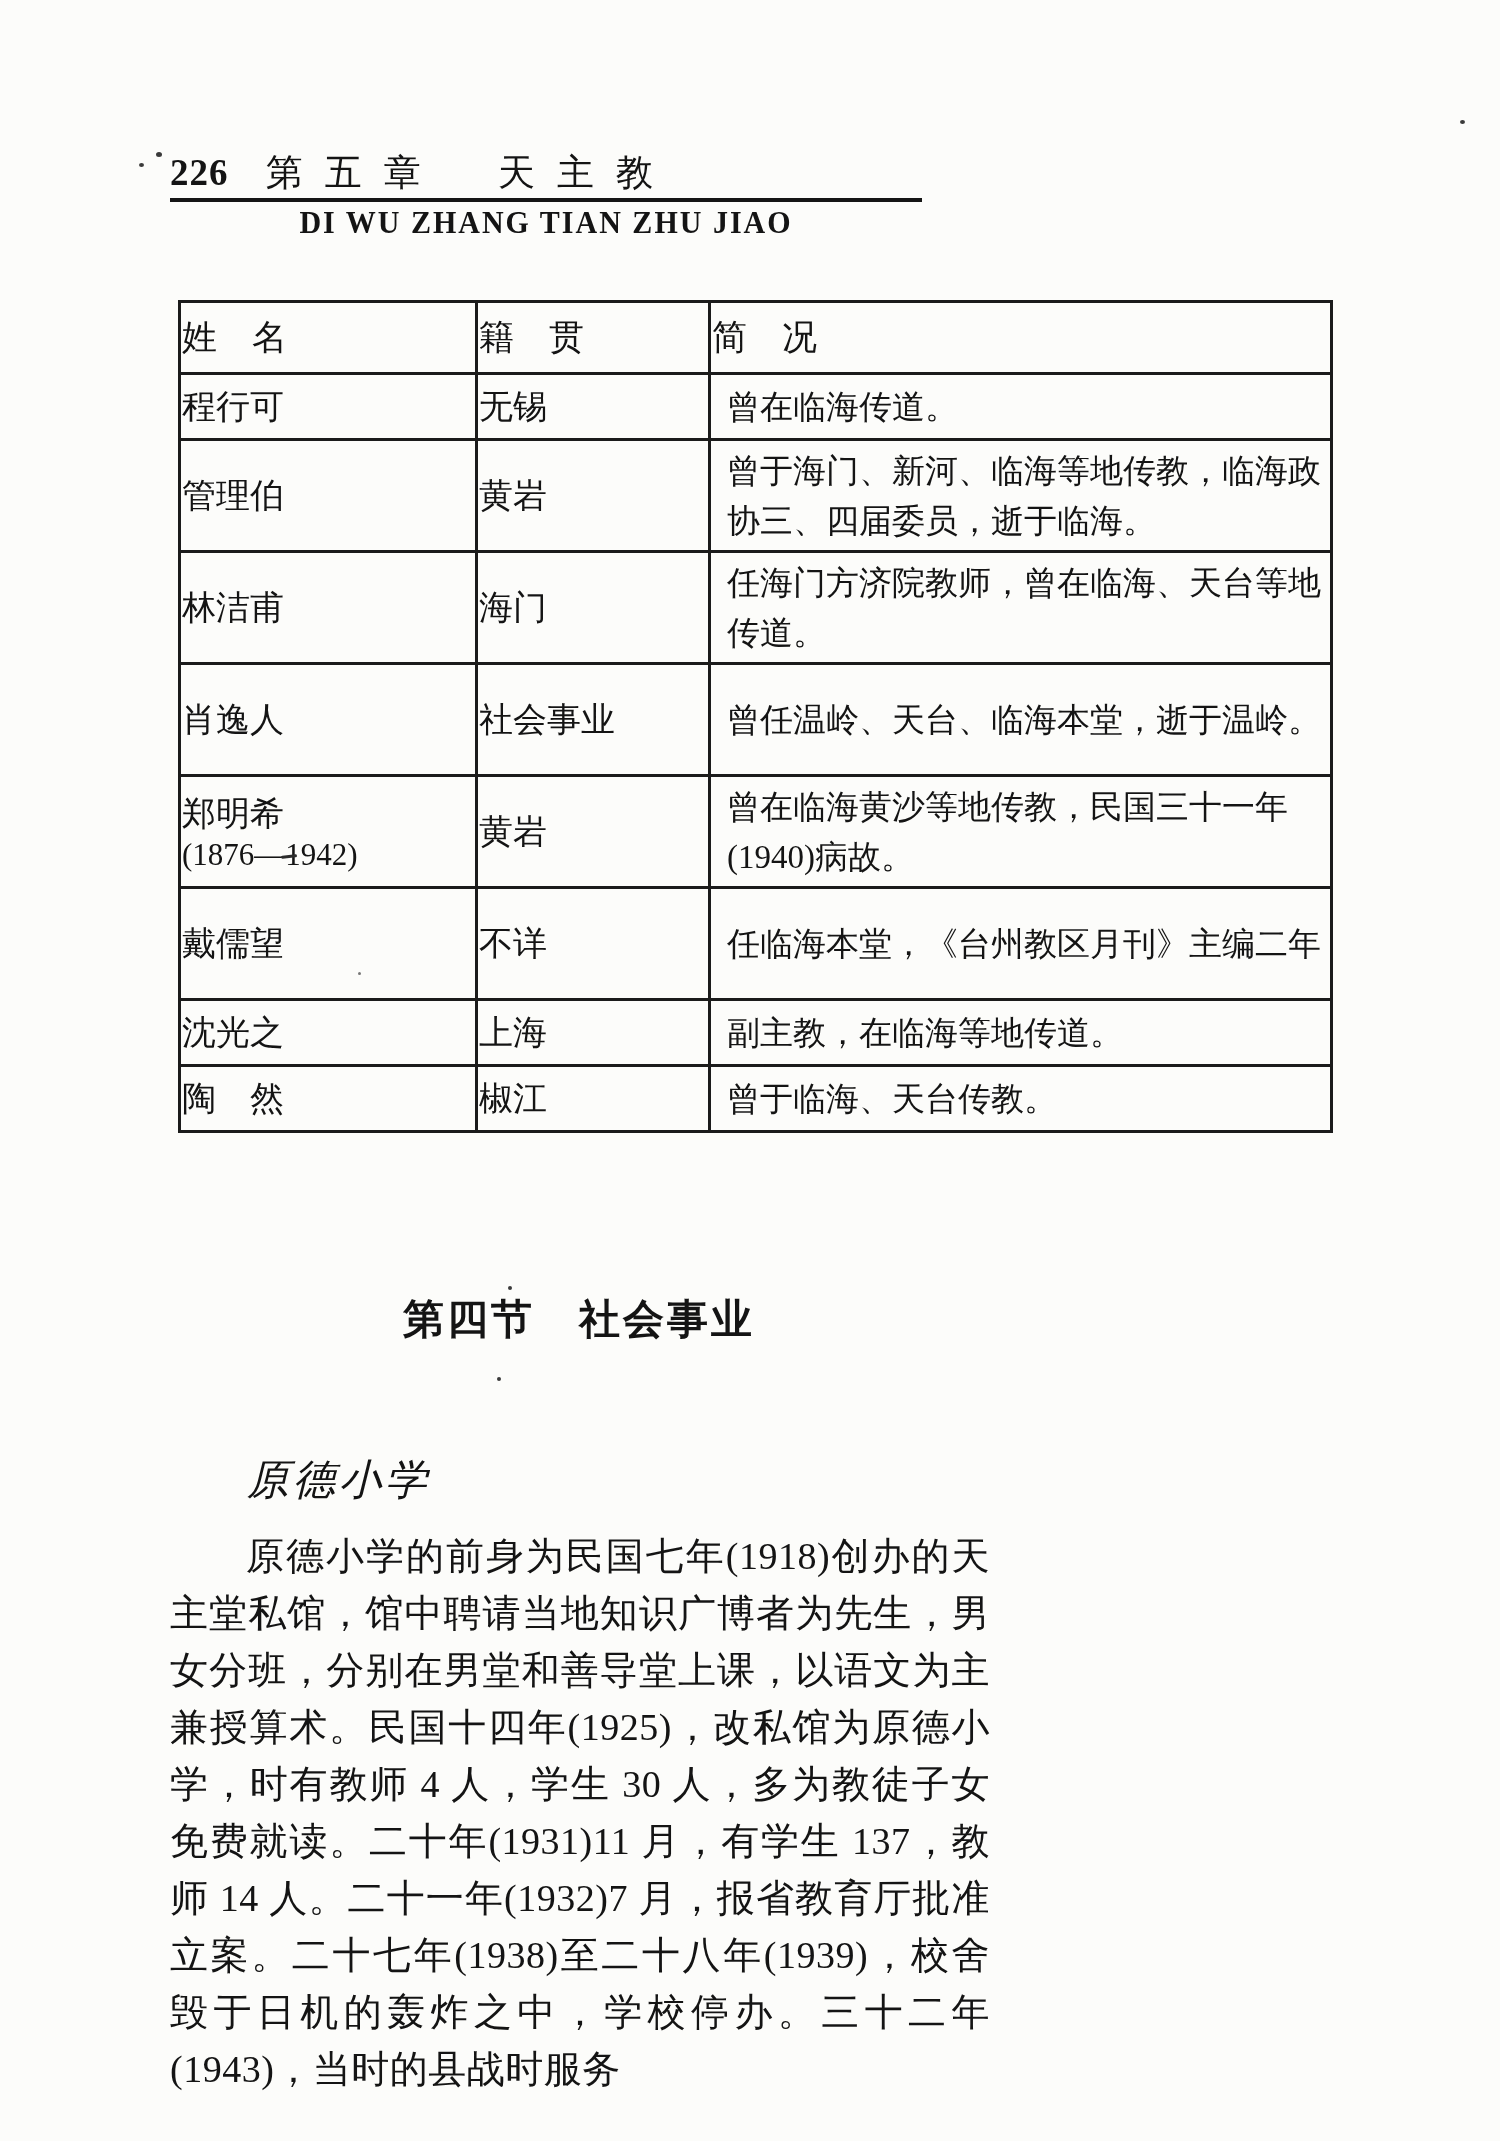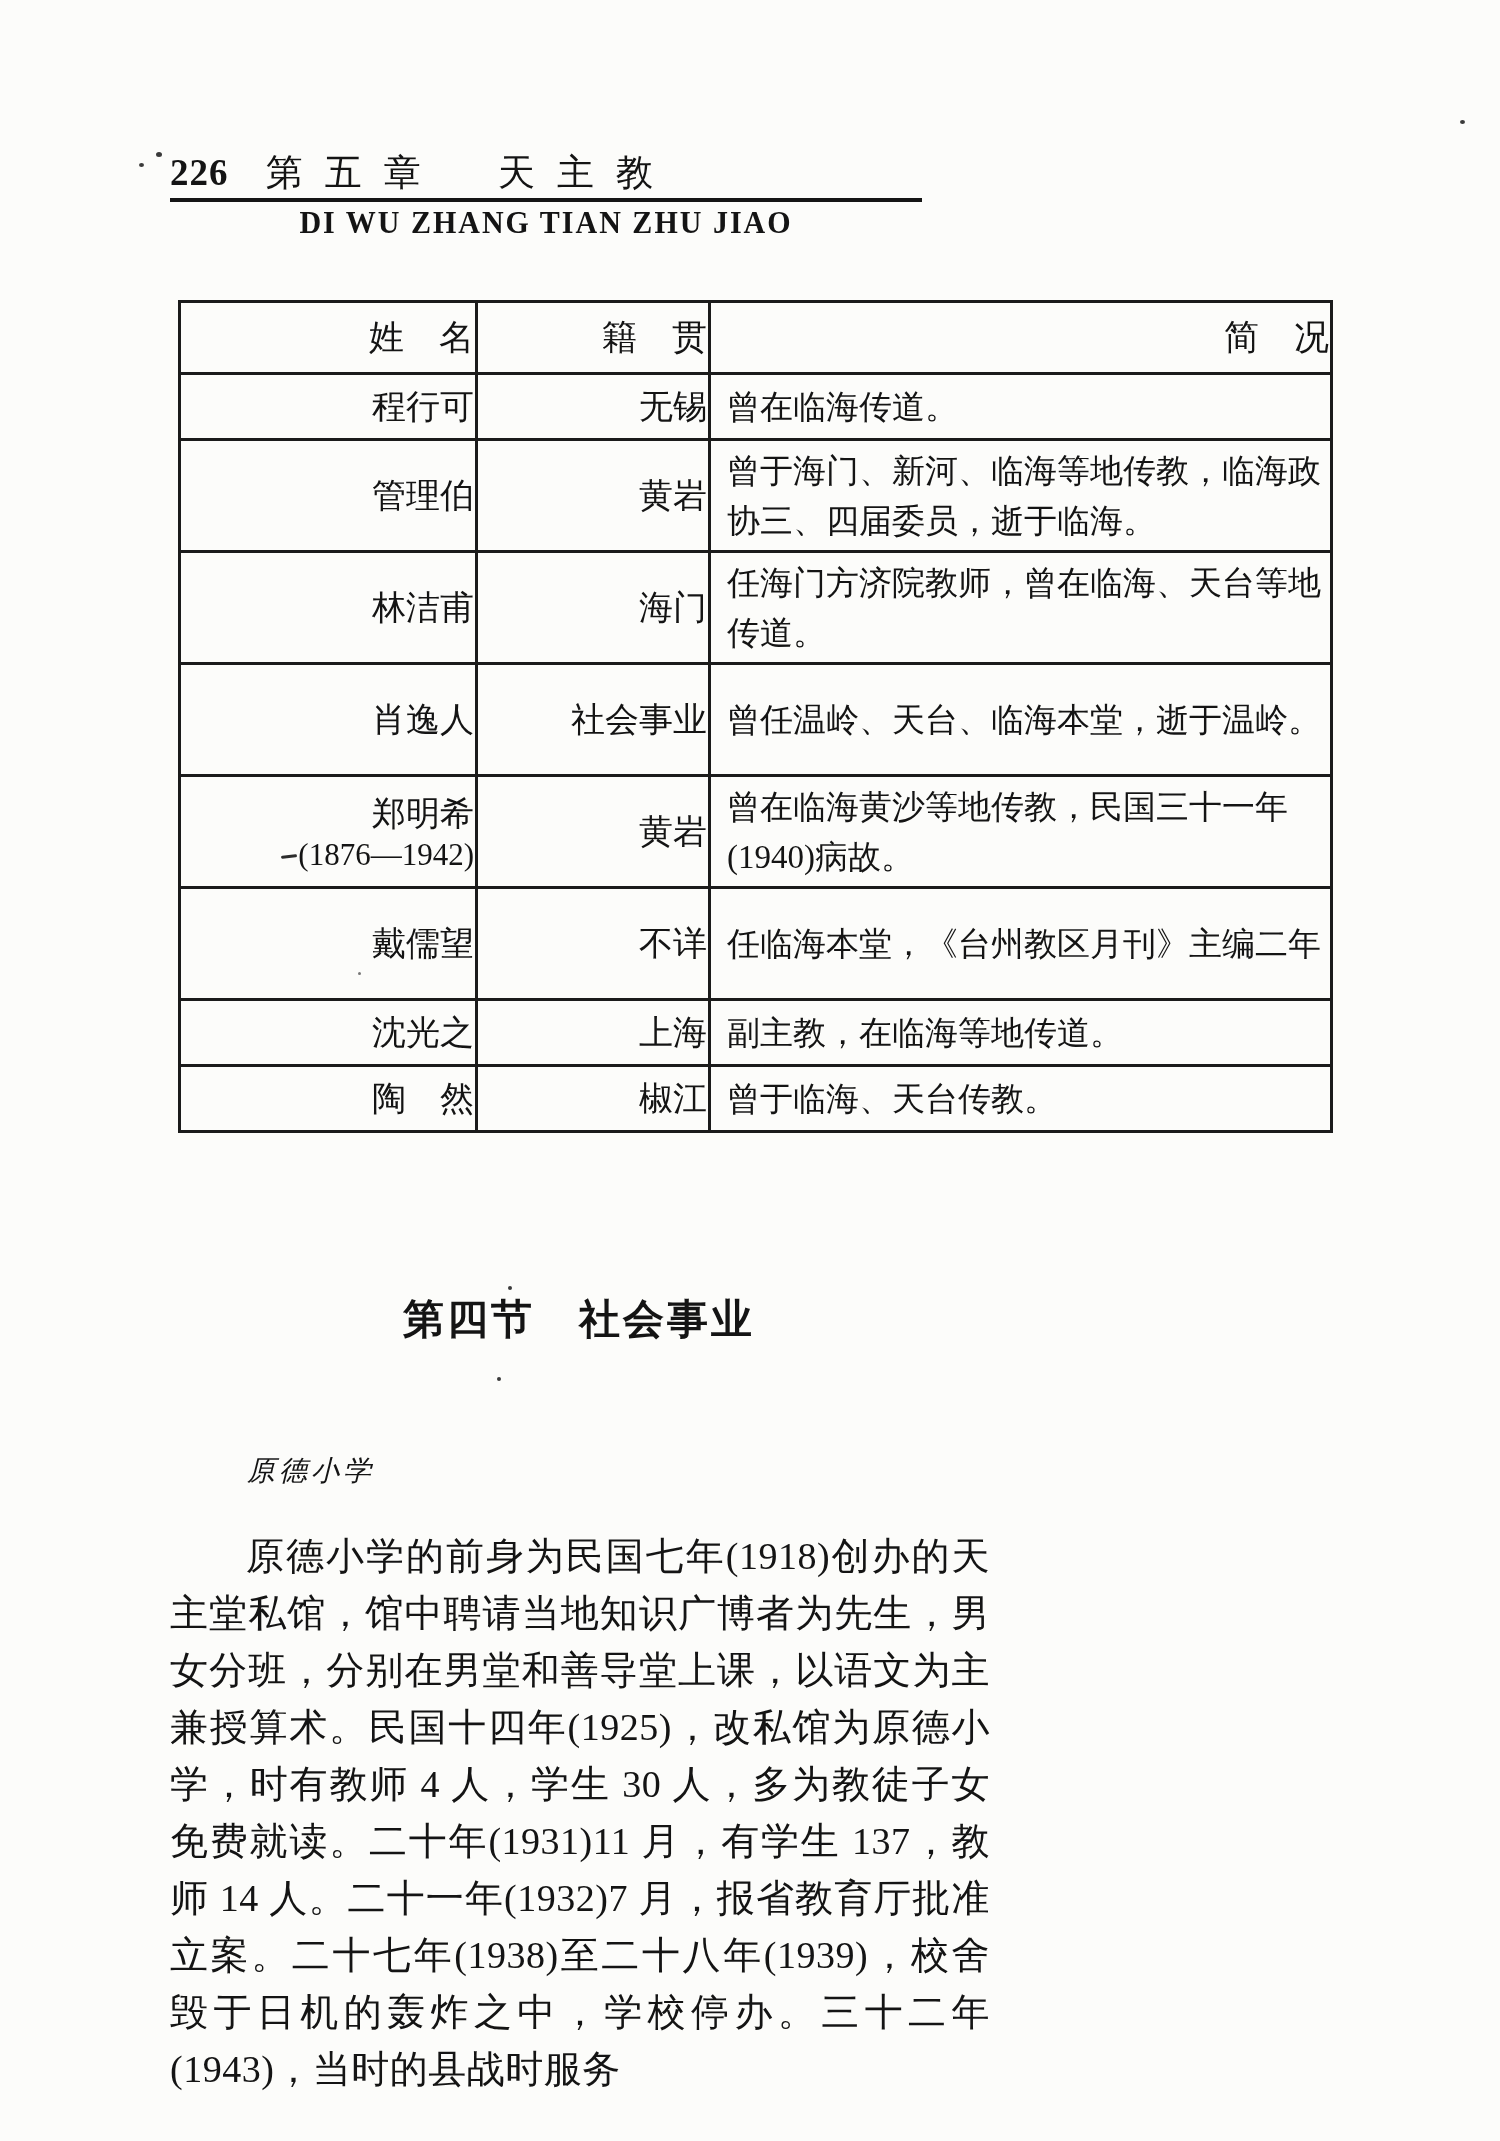--- a/index.html
+++ b/index.html
@@ -43,21 +43,21 @@
   }
   .clergy-table col.c1 { width: 297px; }
   .clergy-table col.c2 { width: 233px; }
   .clergy-table col.c3 { width: 622px; }
   .clergy-table th, .clergy-table td {
     border: 3px solid #1b1b1b;
     font-weight: 400;
     vertical-align: middle;
   }
   .clergy-table th { font-size: 35px; }
-  .cell-center { text-align: right; }
+  .cell-center { text-align: left; }
   .cell-desc {
     text-align: left;
     padding: 4px 4px 4px 16px;
     font-size: 33px;
     line-height: 50px;
   }
   tr.h72  { height: 72px; }
   tr.h66  { height: 66px; }
   tr.h112 { height: 112px; }
   .name-note { display: block; font-size: 31px; letter-spacing: 0; }
@@ -67,21 +67,21 @@
     position: absolute; left: 170px; top: 1292px; width: 818px;
     text-align: center;
     font-family: Liberation Serif, serif;
     font-weight: 700;
     font-size: 41px;
     letter-spacing: 3px;
   }
   .sub-heading {
     position: absolute; left: 247px; top: 1452px;
     font-style: italic;
-    font-size: 28px;
+    font-size: 42px;
     letter-spacing: 4px;
   }
   .body-paragraph {
     position: absolute; left: 170px; top: 1528px; width: 820px;
     font-size: 38px;
     line-height: 57px;
     text-align: justify;
     text-indent: 2em;
     letter-spacing: 0.5px;
   }

